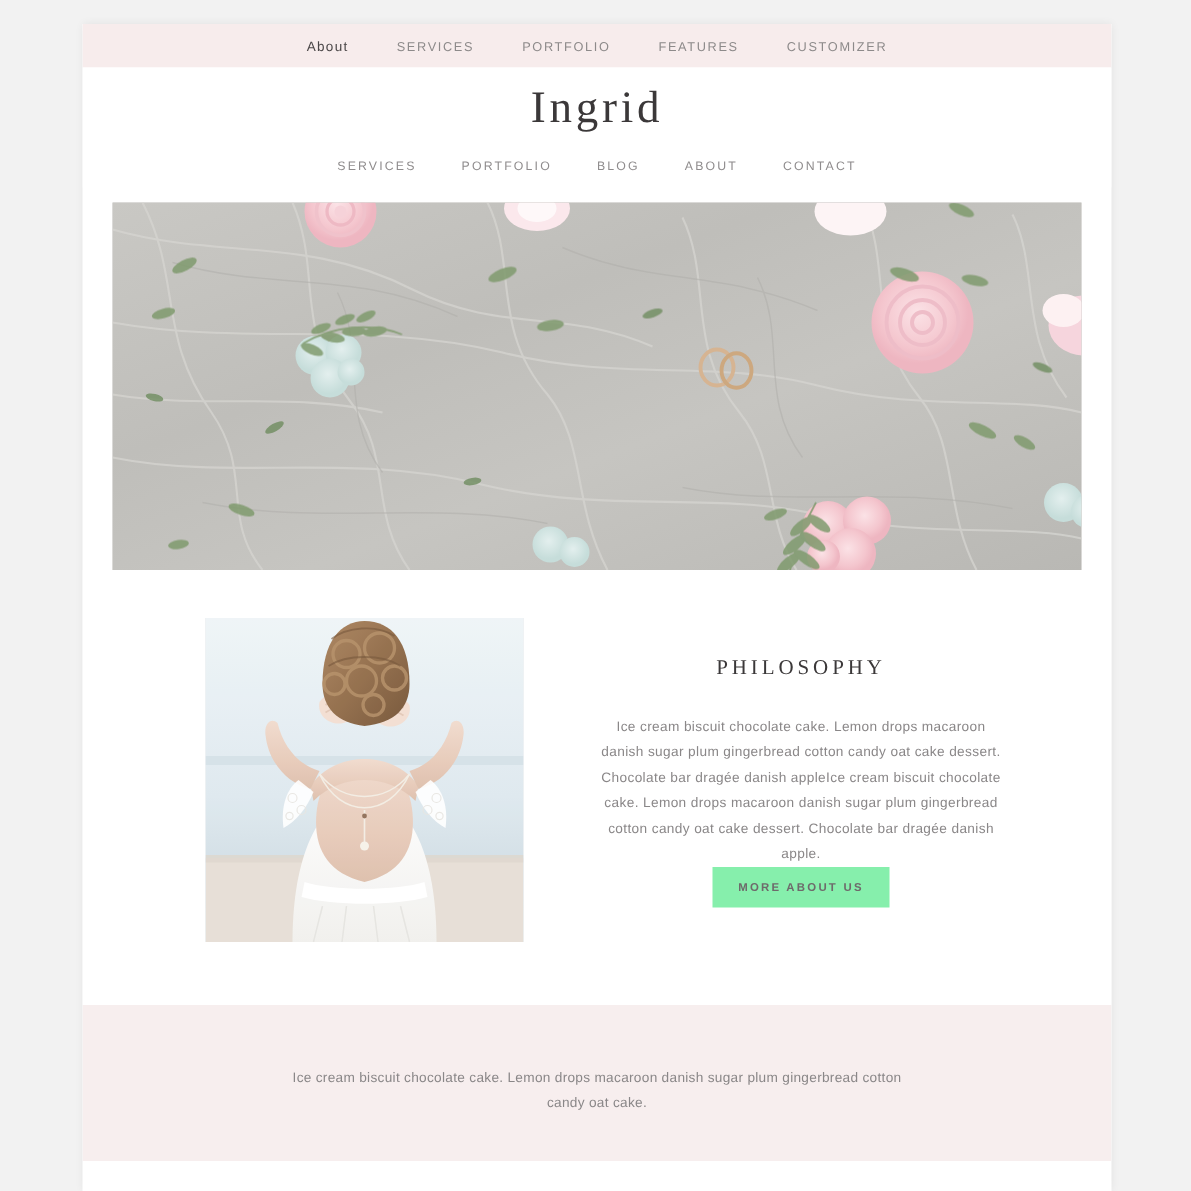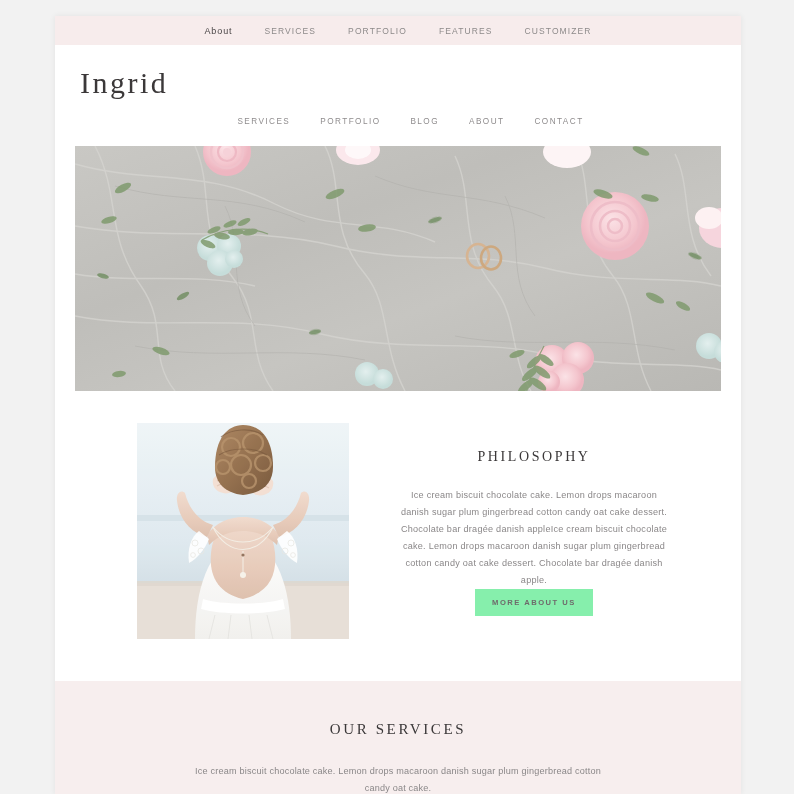--- a/index.html
+++ b/index.html
@@ -26,21 +26,21 @@
     gap:0px;
   }
   .topbar a{
     font-size:8.5px;letter-spacing:1.1px;color:#8d8a8a;
     text-decoration:none;padding:0 16px;white-space:nowrap;
     text-transform:uppercase;
   }
   .topbar a.active{color:#4a4647;text-transform:none;letter-spacing:.9px;font-size:9px;}
 
   
-  .header{background:#fff;padding-top:23px;padding-bottom:10px;text-align:left;margin-left:25px;}
+  .header{background:#fff;padding-top:12px;padding-bottom:10px;text-align:center;}
   .logo{
     font-family:"Liberation Serif", serif;
     font-size:30px;color:#3b3839;letter-spacing:2.5px;font-weight:400;
     line-height:1;
   }
   .mainnav{
     margin-top:19px;display:flex;justify-content:center;align-items:center;
   }
   .mainnav a{
     font-size:8.2px;letter-spacing:1.45px;color:#8f8c8d;text-decoration:none;
@@ -405,18 +405,17 @@
         </svg>
       </div>
       <div class="philo-txt">
         <div class="philo-title">PHILOSOPHY</div>
         <div class="philo-body">Ice cream biscuit chocolate cake. Lemon drops macaroon danish sugar plum gingerbread cotton candy oat cake dessert. Chocolate bar dragée danish appleIce cream biscuit chocolate cake. Lemon drops macaroon danish sugar plum gingerbread cotton candy oat cake dessert. Chocolate bar dragée danish apple.</div>
         <a class="btn" href="#">MORE ABOUT US</a>
       </div>
     </div>
 
     <div class="services">
-      <div class="svc-title">OUR SERVICES</div>
       <div class="svc-body">Ice cream biscuit chocolate cake. Lemon drops macaroon danish sugar plum gingerbread cotton candy oat cake.</div>
     </div>
 
   </div>
 </div>
 
 </body></html>

